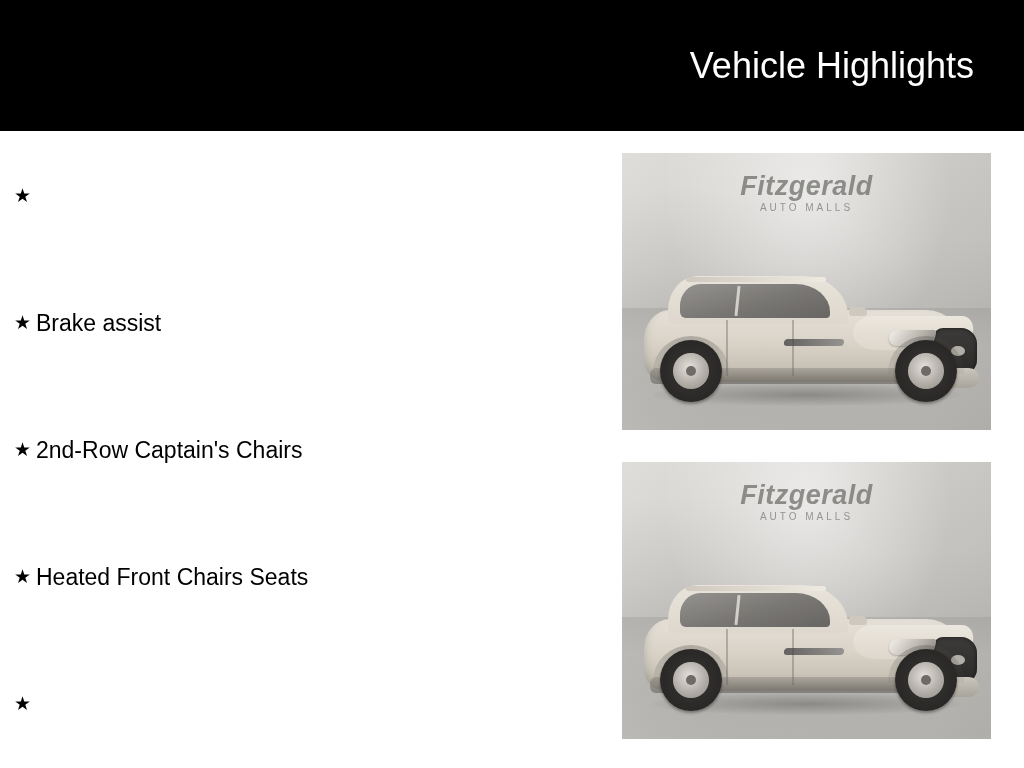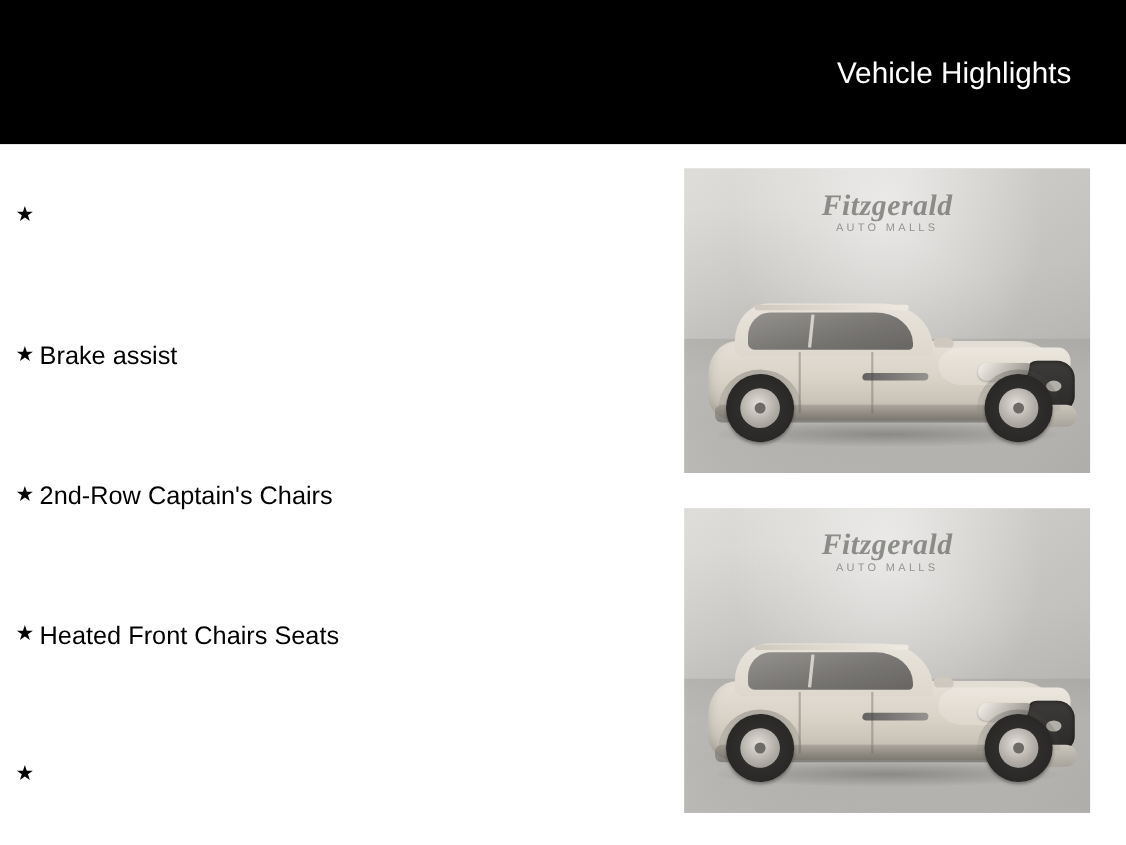--- a/index.html
+++ b/index.html
@@ -25,21 +25,21 @@
     top: 0;
     width: 1024px;
     height: 131px;
     background: #000000;
   }
   .header-title {
     position: absolute;
     right: 50px;
     top: 50px;
     color: #ffffff;
-    font-size: 27px;
+    font-size: 36px;
     line-height: 32px;
     font-family: "Liberation Sans", sans-serif;
     white-space: nowrap;
   }
   .content {
     position: absolute;
     left: 0;
     top: 131px;
     width: 1024px;
     height: 637px;
@@ -108,21 +108,21 @@
   }
   .watermark {
     position: absolute;
     left: 0;
     right: 0;
     top: 18px;
     text-align: center;
     pointer-events: none;
   }
   .watermark .wm-main {
-    font-family: Liberation Serif, serif;
+    font-family: Liberation Sans, sans-serif;
     font-style: italic;
     font-weight: bold;
     font-size: 27px;
     letter-spacing: 0.5px;
     color: rgba(105,105,102,0.72);
     display: block;
     line-height: 30px;
   }
   .watermark .wm-sub {
     font-family: "Liberation Sans", sans-serif;

